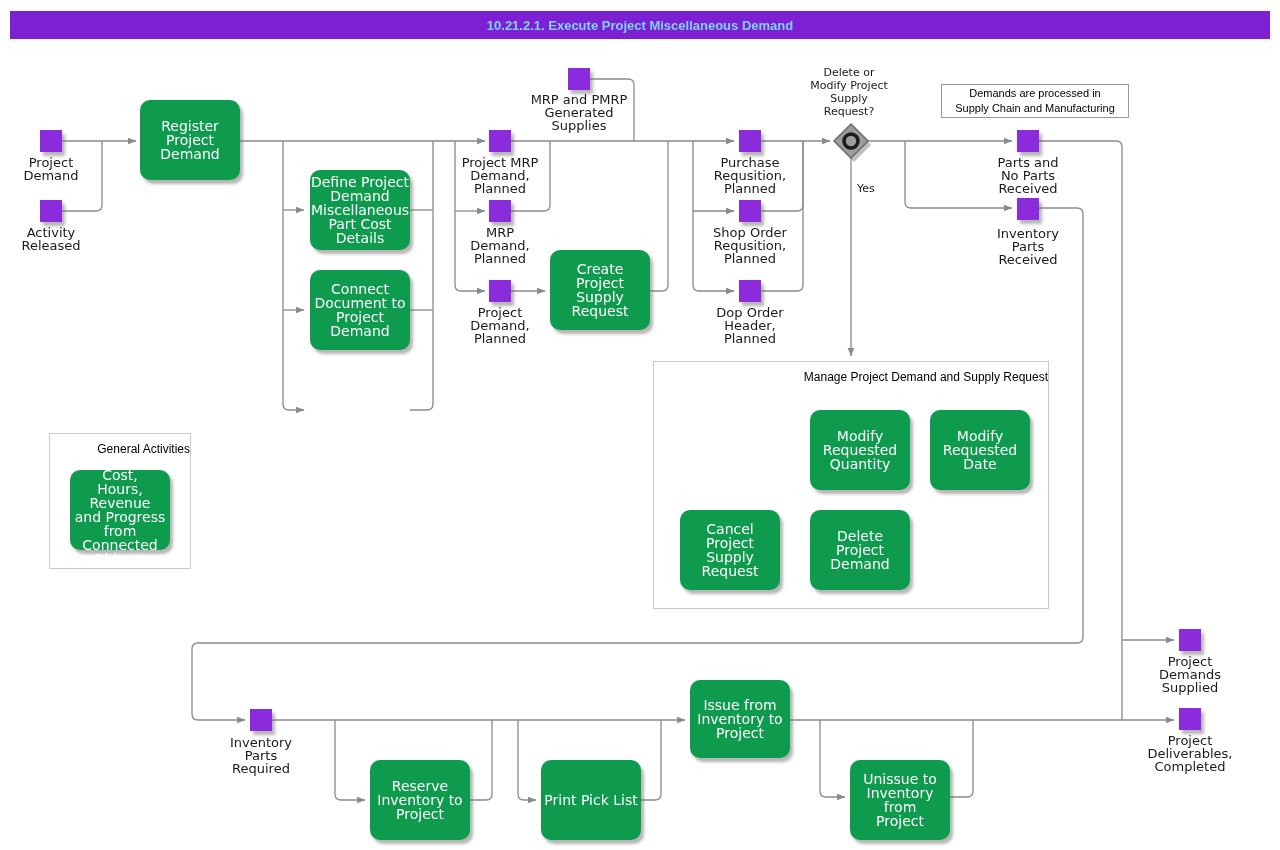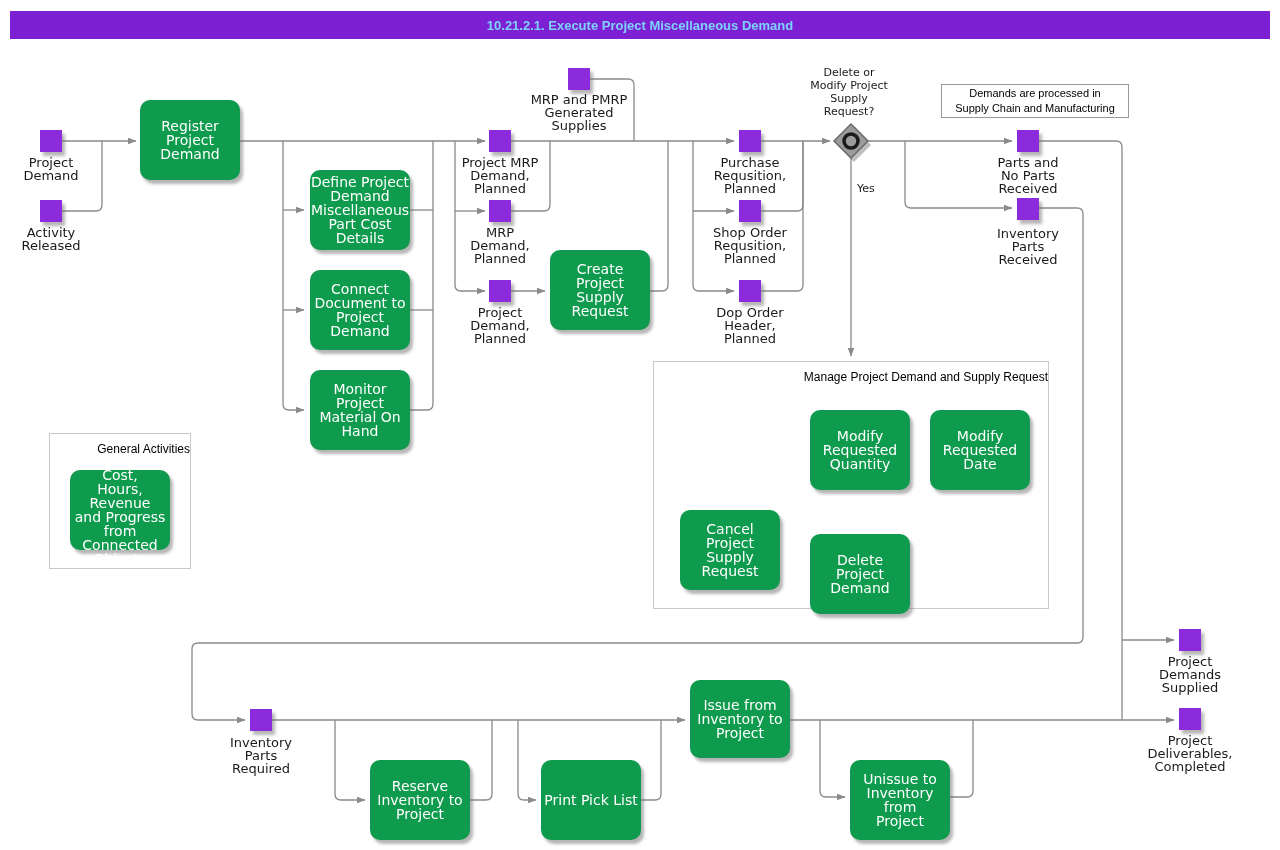--- a/index.html
+++ b/index.html
@@ -114,33 +114,30 @@
 
   <div class="act" style="left:140px;top:100px;width:100px;height:80px;">Register Project
 Demand</div>
   <div class="act" style="left:310px;top:170px;width:100px;height:80px;">Define Project
 Demand
 Miscellaneous
 Part Cost Details</div>
   <div class="act" style="left:310px;top:270px;width:100px;height:80px;">Connect
 Document to
 Project Demand</div>
-  <div class="act" style="left:310px;top:370px;width:100px;height:80px;">Monitor Project
-Material On
-Hand</div>
   <div class="act" style="left:550px;top:250px;width:100px;height:80px;">Create Project
 Supply Request</div>
   <div class="act" style="left:810px;top:410px;width:100px;height:80px;">Modify
 Requested
 Quantity</div>
   <div class="act" style="left:930px;top:410px;width:100px;height:80px;">Modify
 Requested Date</div>
   <div class="act" style="left:680px;top:510px;width:100px;height:80px;">Cancel Project
 Supply Request</div>
-  <div class="act" style="left:810px;top:510px;width:100px;height:80px;margin-top:24px;">Delete Project
+  <div class="act" style="left:810px;top:510px;width:100px;height:80px;">Delete Project
 Demand</div>
   <div class="act" style="left:70px;top:470px;width:100px;height:80px;">Evaluate Cost,
 Hours, Revenue
 and Progress
 from Connected
 Objects</div>
   <div class="act" style="left:370px;top:760px;width:100px;height:80px;">Reserve
 Inventory to
 Project</div>
   <div class="act" style="left:541px;top:760px;width:100px;height:80px;">Print Pick List</div>

